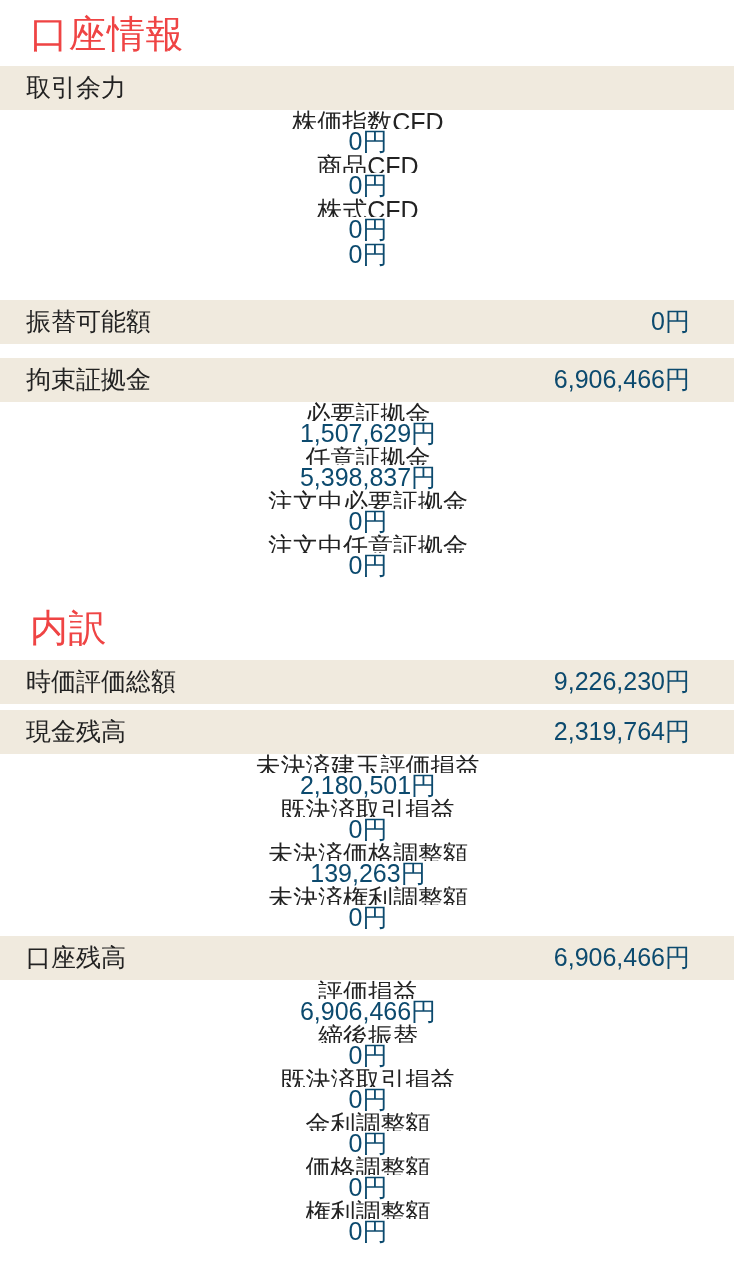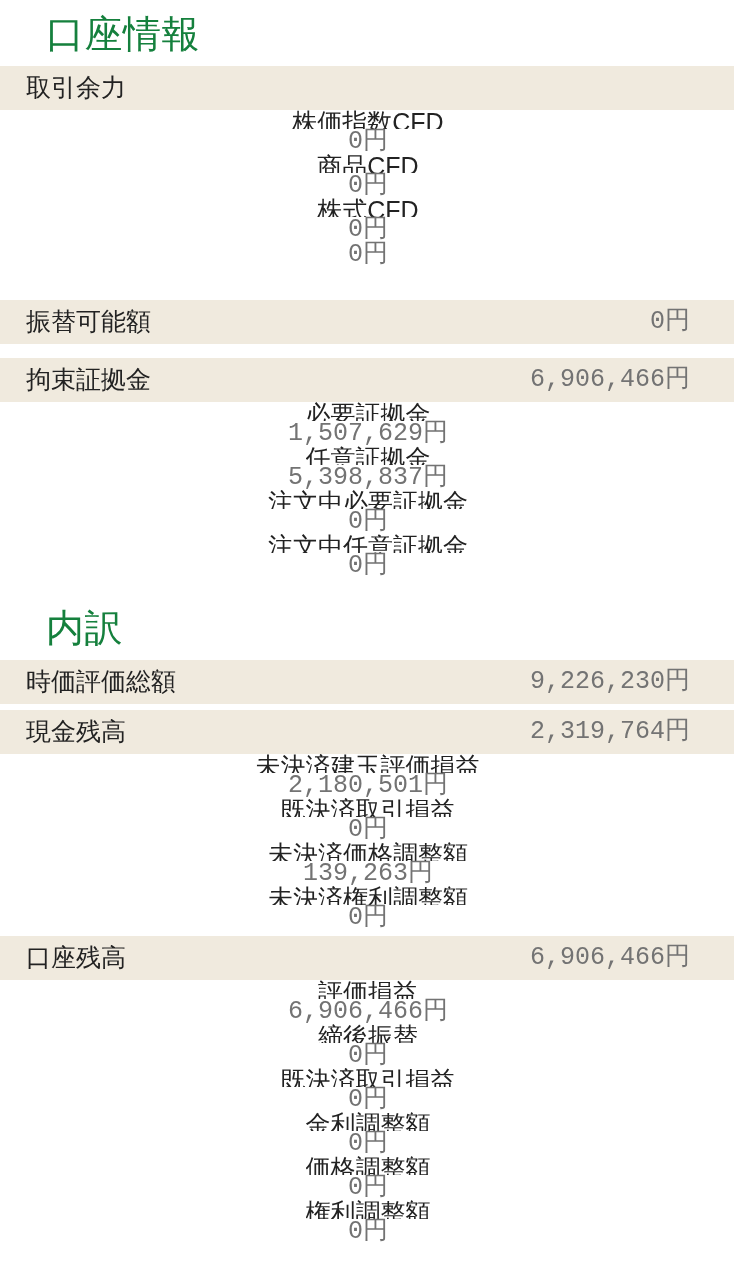--- a/index.html
+++ b/index.html
@@ -17,22 +17,22 @@
   .page {
     width: 734px;
     height: 1280px;
     box-sizing: border-box;
     padding: 0;
     position: relative;
   }
   .section-title {
     font-size: 38px;
     font-weight: 400;
-    color: #15803d;
-    padding: 14px 0 10px 46px;
+    color: #ef4444;
+    padding: 14px 0 10px 30px;
     letter-spacing: 0.5px;
     line-height: 1.1;
   }
   .section-title.second {
     padding-top: 30px;
   }
   .row {
     display: flex;
     align-items: center;
     justify-content: space-between;
@@ -53,23 +53,22 @@
     flex-direction: column;
   }
   .row .label {
     white-space: nowrap;
     overflow: hidden;
     text-overflow: ellipsis;
     color: #222222;
   }
   .row .value {
     white-space: nowrap;
-    color: #737373;
+    color: #0c4a6e;
     text-align: right;
-    font-family: Liberation Mono, monospace;
   }
   .gap {
     height: 14px;
     background: #ffffff;
   }
   .gap.small {
     height: 6px;
   }
 </style>
 </head>

